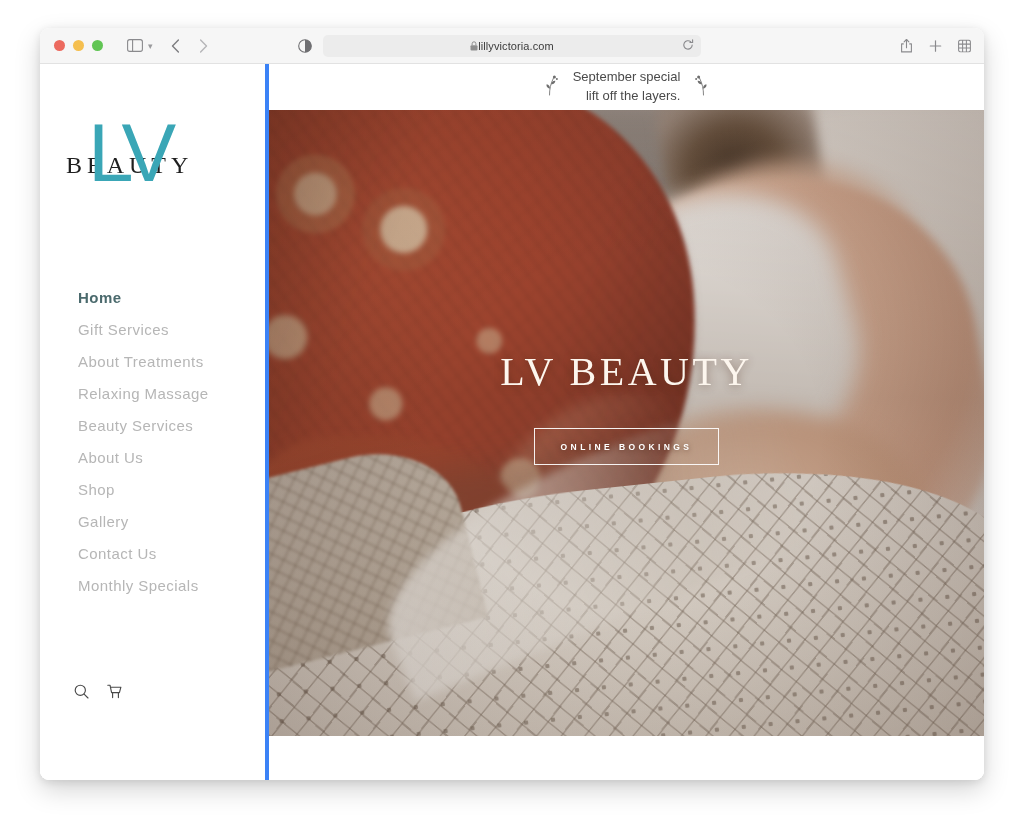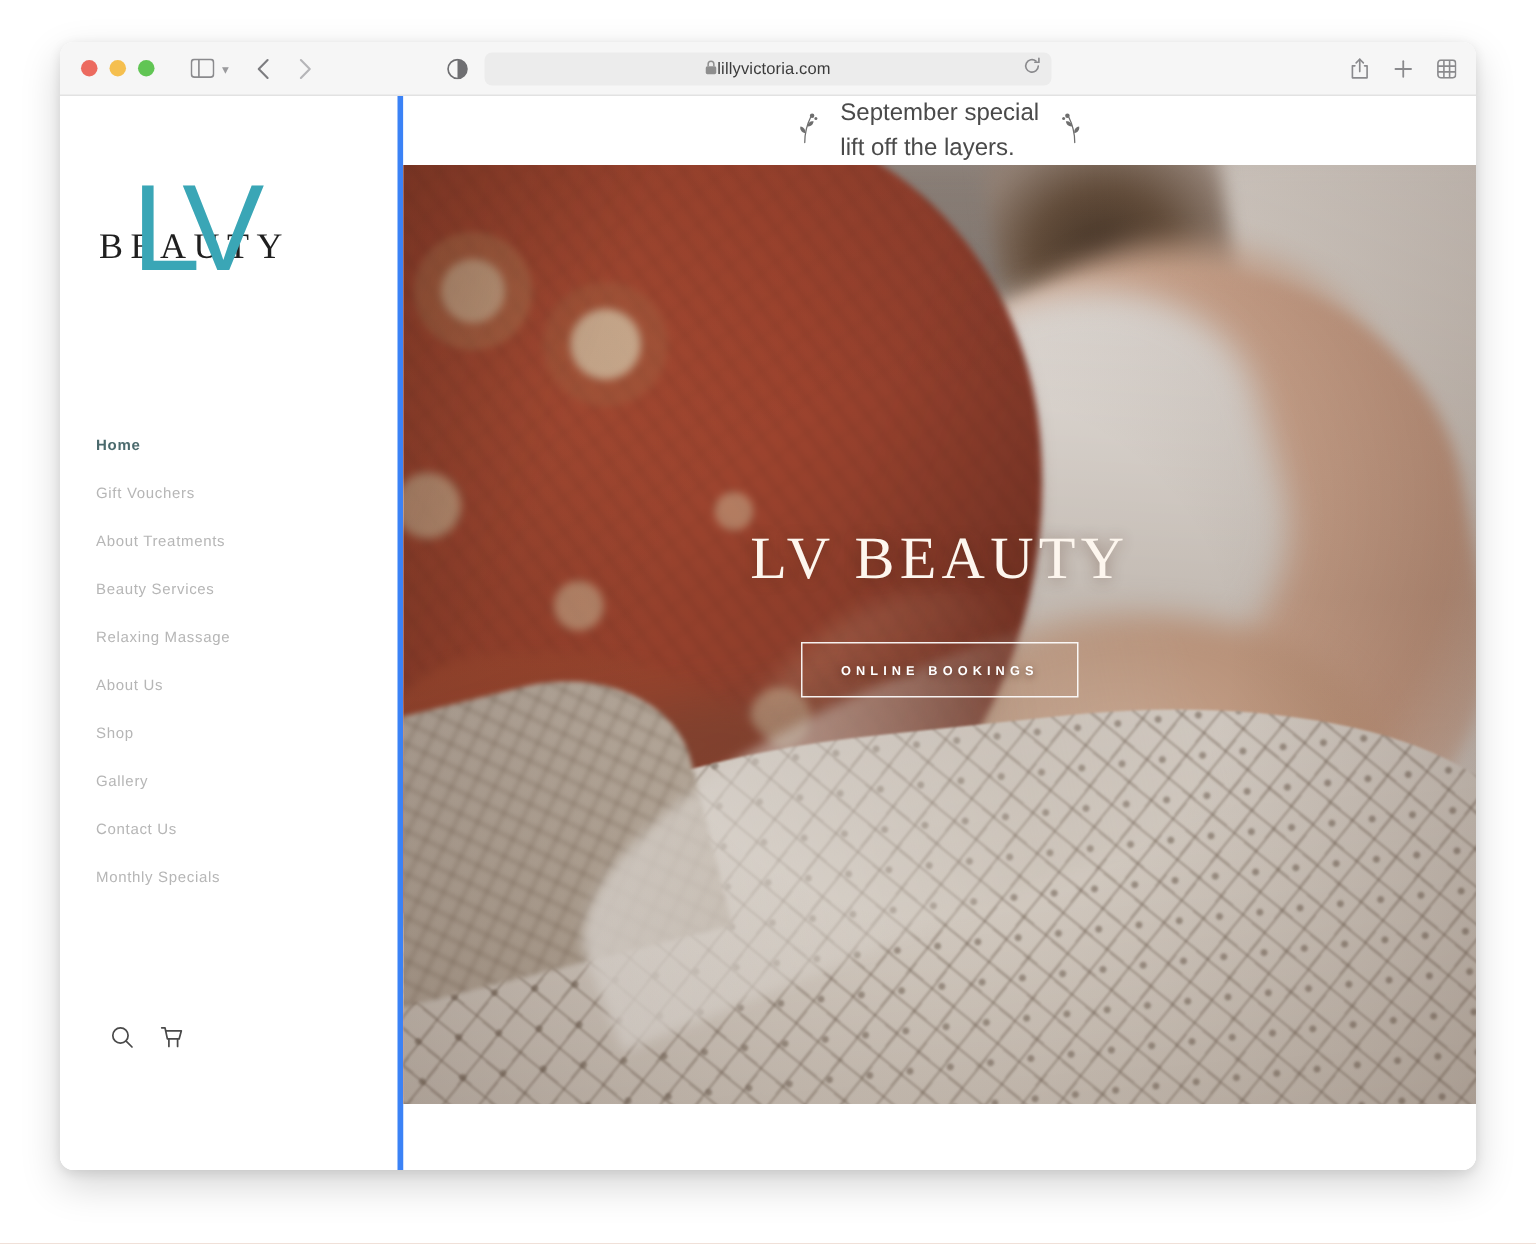--- a/index.html
+++ b/index.html
@@ -94,23 +94,23 @@
     position:absolute; left:48px; top:-4px;
     font-family:Liberation Sans, sans-serif;
     font-size:82px; line-height:1;
     color:#3aa6b6; font-weight:400; letter-spacing:-6px;
   }
 
   
   #site-nav{ position:absolute; left:0; top:218px; width:229px; }
   .nav-item{
     display:block;
-    padding:0 0 0 24px;
+    padding:0 0 0 38px;
     height:32px; line-height:32px;
-    font-size:10px;
+    font-size:15px;
     color:#b6b6b6;
     letter-spacing:.45px;
     cursor:pointer;
   }
   .nav-item.active{
     color:#4b6a6d; font-weight:700; letter-spacing:.5px;
   }
 
   
   #sidebar-actions{
@@ -124,22 +124,22 @@
   #site-main{ position:relative; flex:1; height:100%; background:#fff; }
 
   #promo-banner{
     position:relative;
     height:46px; width:100%;
     background:#ffffff;
     display:flex; align-items:center; justify-content:center;
     gap:13px;
   }
   #promo-text{
-    text-align:left;
-    font-size:16px; color:#4a4a4a; line-height:1.45;
+    text-align:right;
+    font-size:13px; color:#4a4a4a; line-height:1.45;
   }
   .sprig{ color:#6e6e6e; }
 
   
   #hero{
     position:relative;
     width:100%; height:626px;
     overflow:hidden;
     background:#c08060;
     padding-left:24px;
@@ -410,24 +410,24 @@
 
     <div id="site-sidebar">
 
       <div id="site-logo">
         <span id="logo-beauty">BEAUTY</span>
         <span id="logo-lv">LV</span>
       </div>
 
       <nav id="site-nav">
         <a class="nav-item active">Home</a>
-        <a class="nav-item">Gift Vouchers</a>
+        <a class="nav-item">Gift Services</a>
         <a class="nav-item">About Treatments</a>
+        <a class="nav-item">Relaxing Massage</a>
         <a class="nav-item">Beauty Services</a>
-        <a class="nav-item">Relaxing Massage</a>
         <a class="nav-item">About Us</a>
         <a class="nav-item">Shop</a>
         <a class="nav-item">Gallery</a>
         <a class="nav-item">Contact Us</a>
         <a class="nav-item">Monthly Specials</a>
       </nav>
 
       <div id="sidebar-actions">
         <span>
           <svg width="15" height="15" viewBox="0 0 15 15" fill="none" stroke="#4a4a4a" stroke-width="1.15" stroke-linecap="round">

